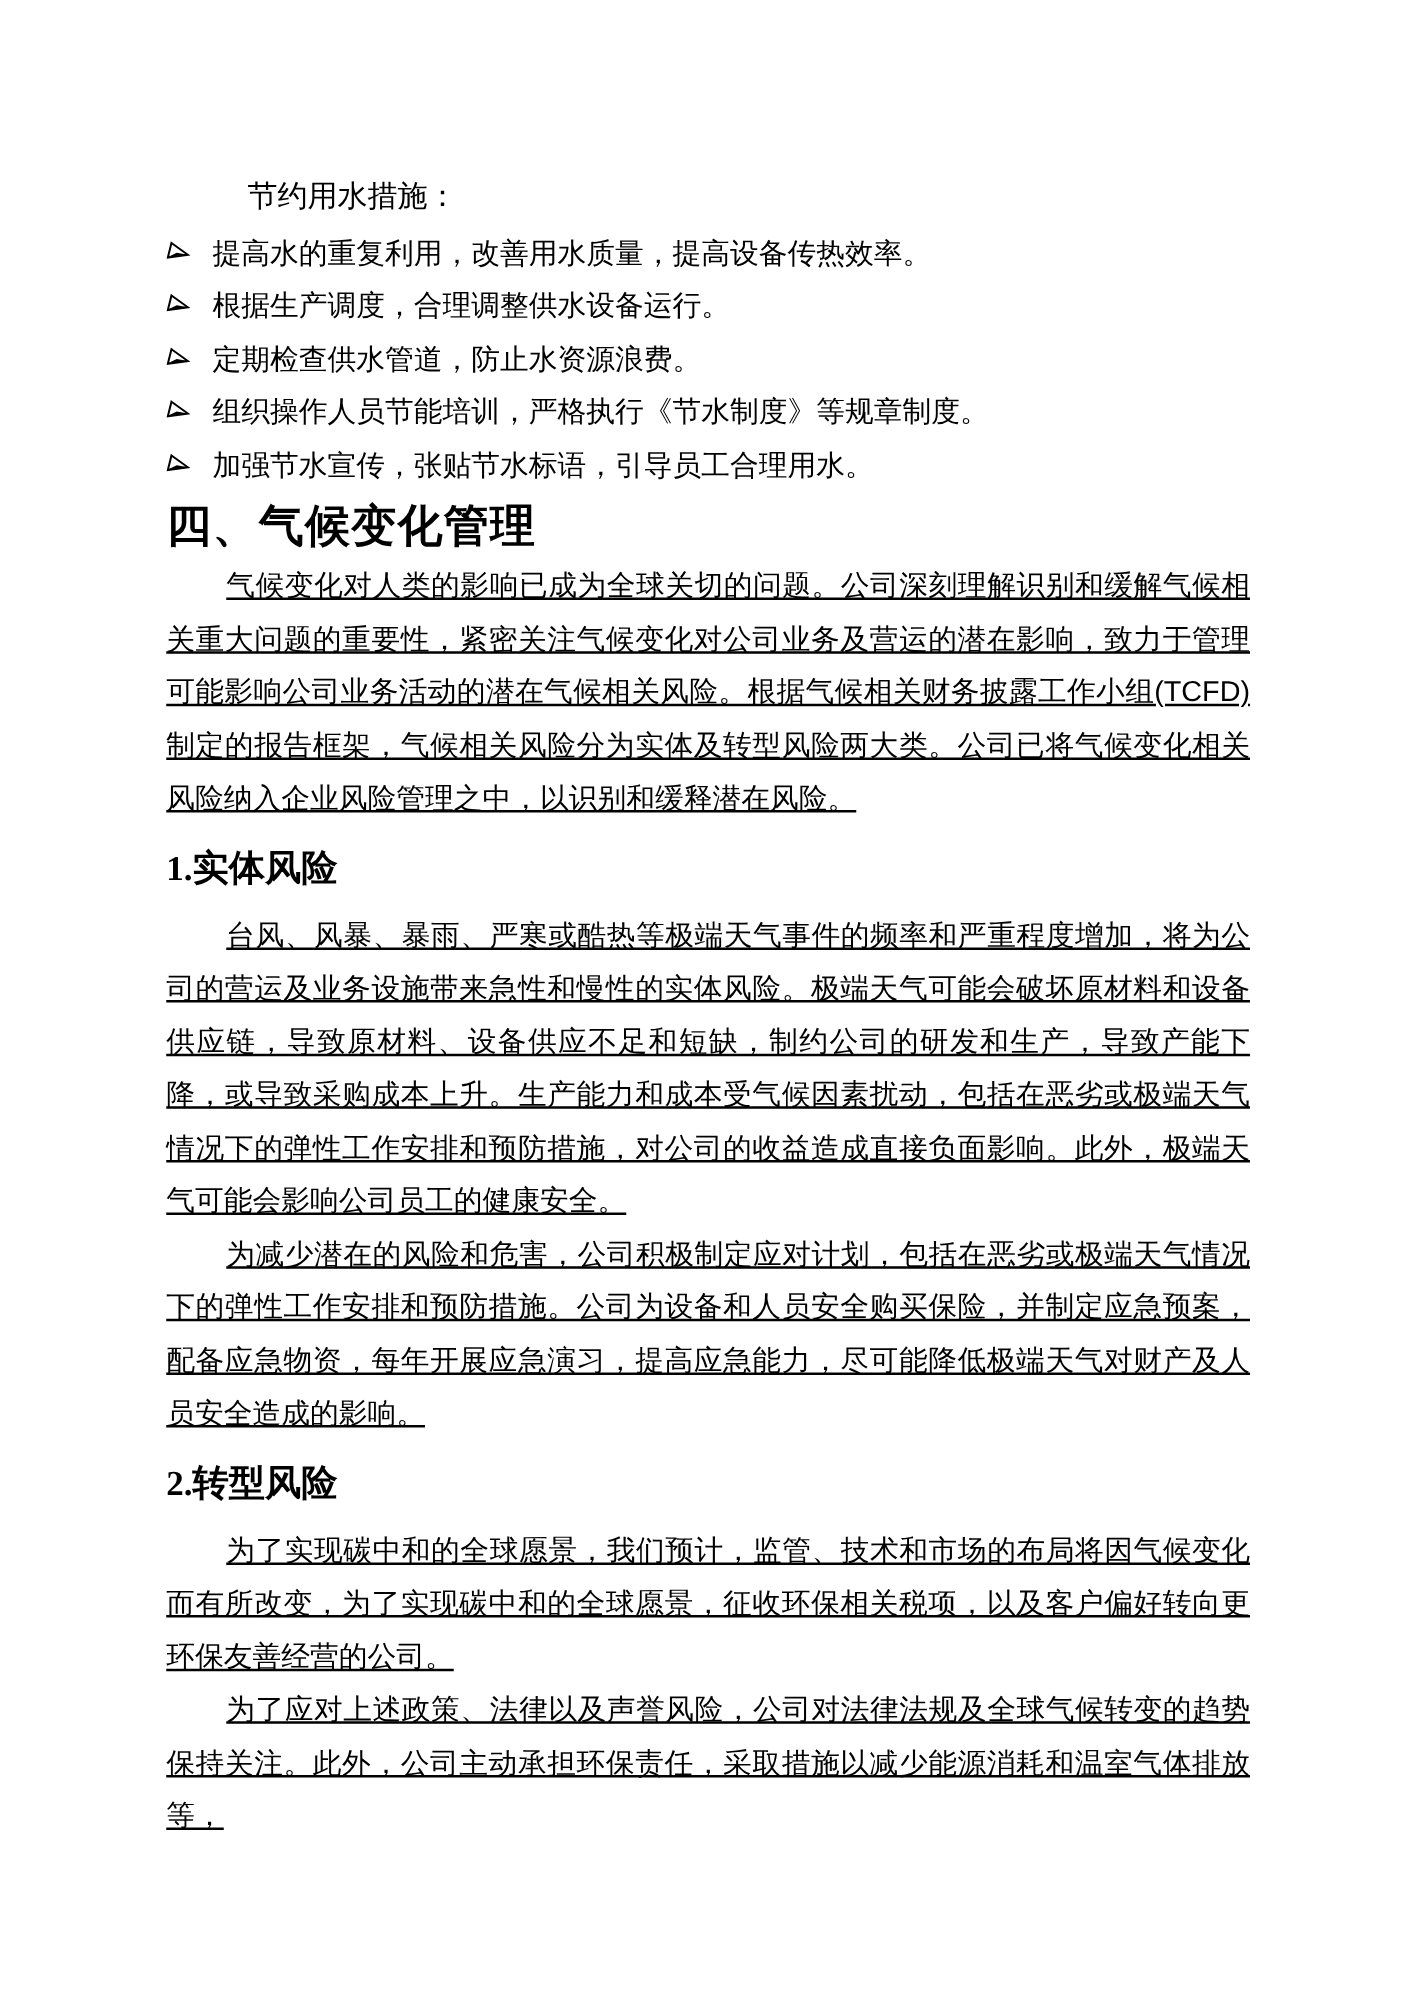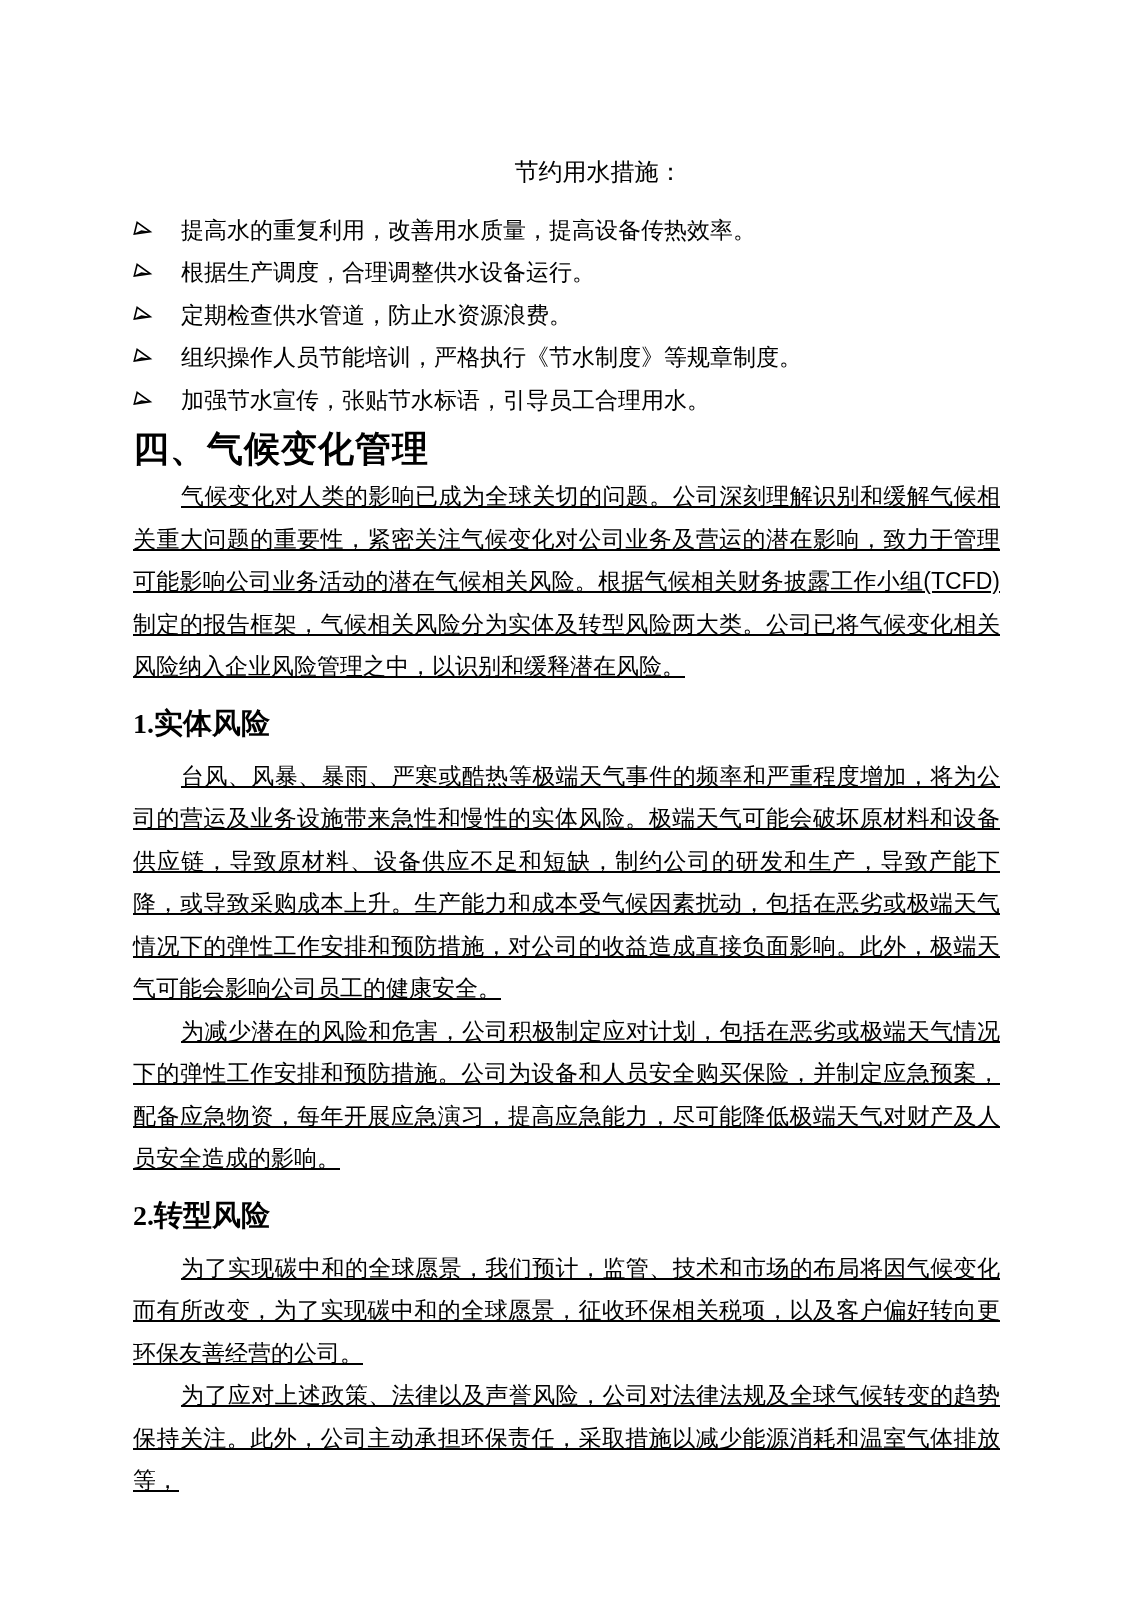--- a/index.html
+++ b/index.html
@@ -15,38 +15,36 @@
     color: #000000;
     font-family: "Liberation Sans", "DejaVu Sans", sans-serif;
     overflow: hidden;
     box-sizing: border-box;
   }
   .content {
     box-sizing: border-box;
     padding: 136px 131px 0 133px;
   }
   .lead {
-    margin: 15px;
+    margin: 1px;
     font-size: 24px;
     line-height: 42.5px;
     text-indent: 64px;
     white-space: nowrap;
-    text-align: center;
   }
   ul.bullets {
     list-style: none;
     margin: 0;
     padding: 0;
   }
   ul.bullets li {
     display: flex;
     align-items: flex-start;
     font-size: 23px;
     line-height: 42.5px;
-    gap: 11px;
   }
   ul.bullets .marker {
     flex: 0 0 37px;
     width: 37px;
     padding-top: 11px;
     box-sizing: border-box;
   }
   ul.bullets .marker svg {
     display: block;
   }

